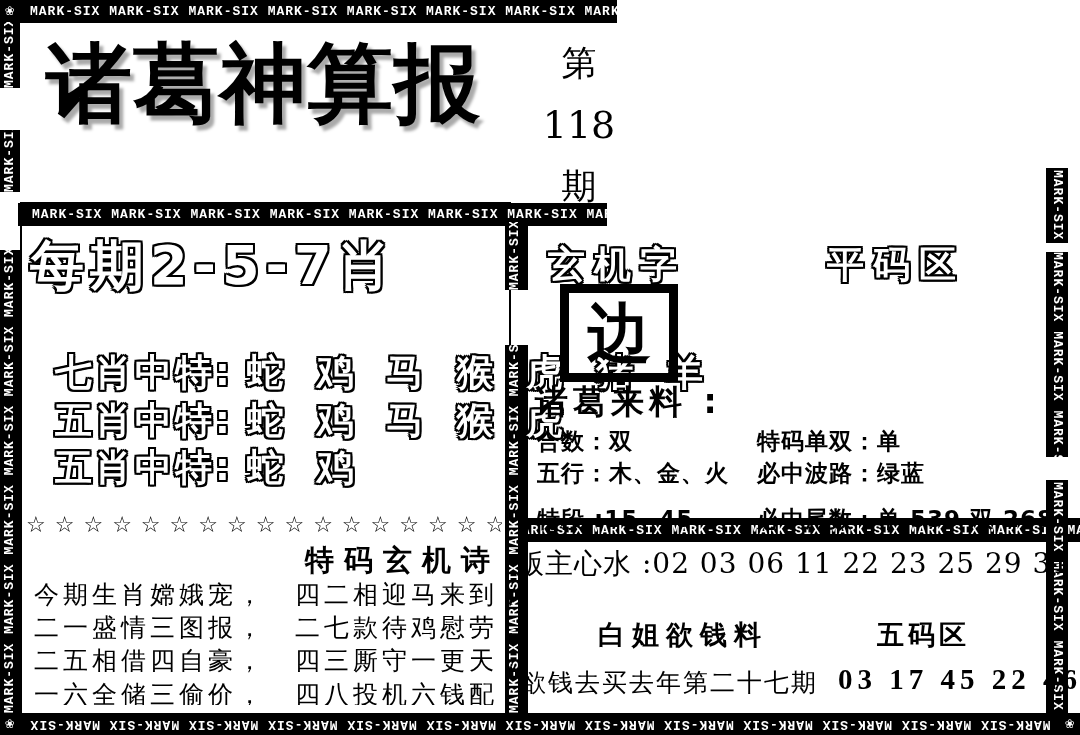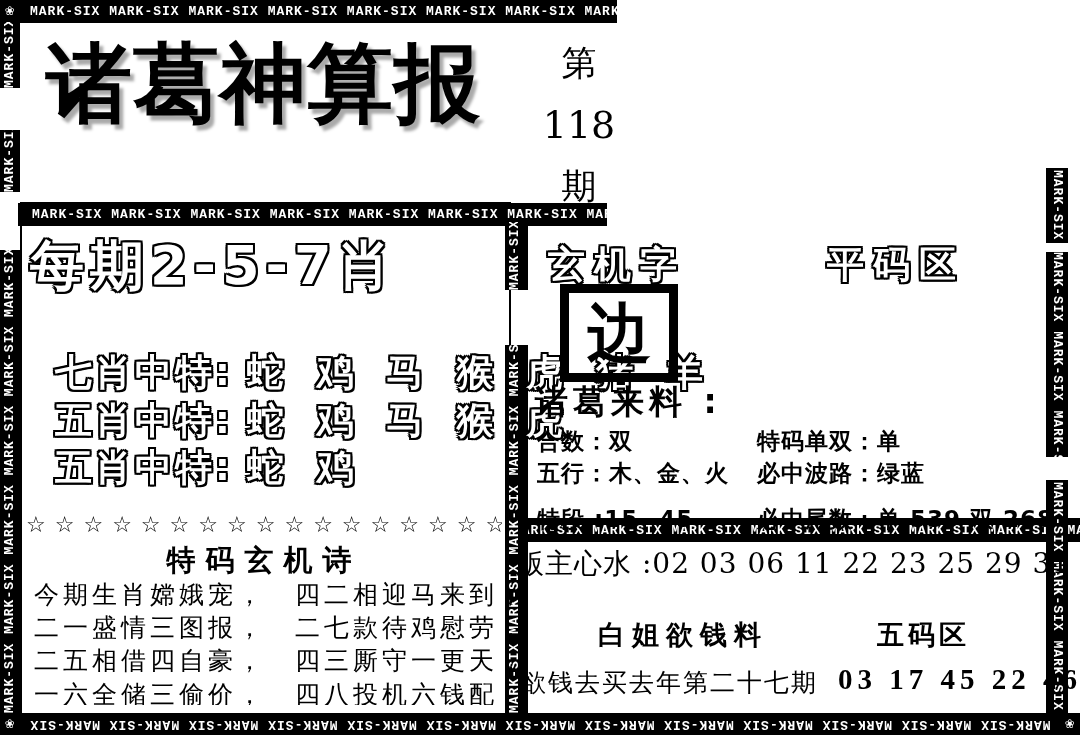--- a/index.html
+++ b/index.html
@@ -49,21 +49,21 @@
                  -2px 0 0 #000,2px 0 0 #000,0 -2px 0 #000,0 2px 0 #000;}
 
   
   #headline{position:absolute;left:30px;top:230px;width:468px;text-align:left;
             font-size:54px;letter-spacing:6px;white-space:nowrap;}
   .zline{position:absolute;left:55px;font-size:37px;letter-spacing:3px;white-space:nowrap;}
   #zl0{top:348px;} #zl1{top:396px;text-align:center;} #zl2{top:443px;}
   .zline .vals{margin-left:14px;letter-spacing:10px;}
   #stars{position:absolute;left:26px;top:512px;width:476px;text-align:center;font-size:22px;
          letter-spacing:1px;white-space:nowrap;overflow:hidden;}
-  #poem-title{position:absolute;left:28px;top:541px;width:472px;text-align:center;font-size:29px;
+  #poem-title{position:absolute;left:28px;top:541px;width:472px;text-align:right;font-size:29px;
               font-weight:bold;font-family:"Liberation Serif",serif;letter-spacing:10px;}
   .poem{position:absolute;left:34px;width:470px;font-size:25px;font-family:"DejaVu Serif",serif;
         letter-spacing:4px;white-space:nowrap;}
   #pm0{top:578px;} #pm1{top:611px;} #pm2{top:644px;}
   #pm3{top:678px;height:27px;overflow:hidden;}
 
   
   #mystery-title{position:absolute;left:548px;top:240px;font-size:37px;letter-spacing:9px;white-space:nowrap;}
   #flat-title{position:absolute;left:827px;top:240px;font-size:37px;letter-spacing:9px;white-space:nowrap;}
   #word-box{position:absolute;left:560px;top:284px;width:100px;height:80px;border:9px solid #000;

